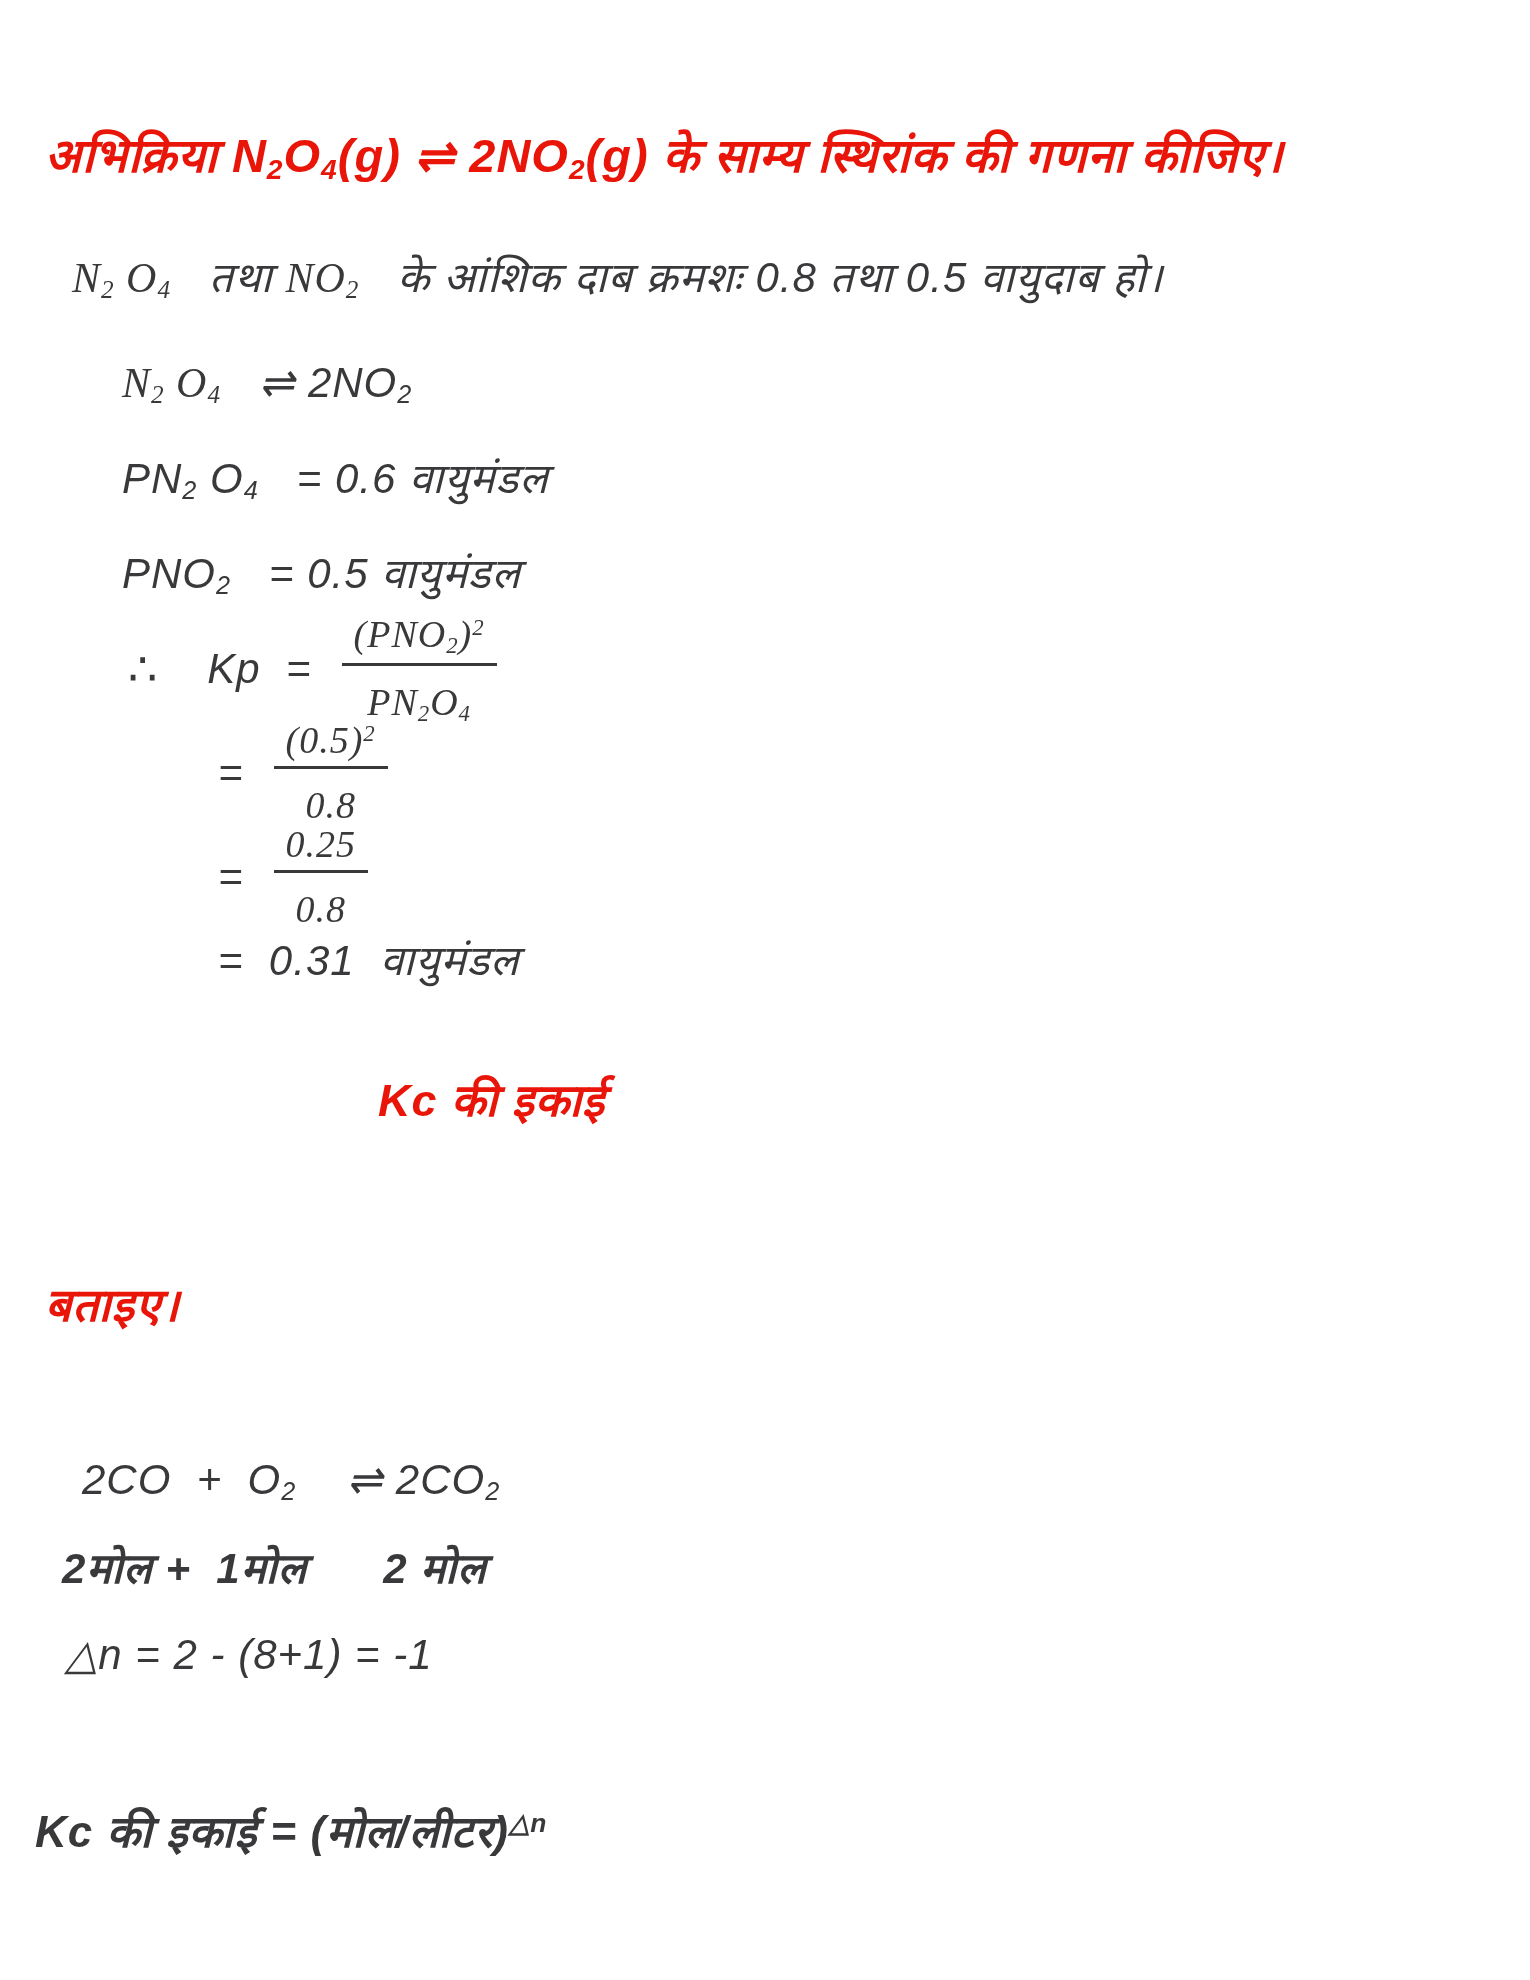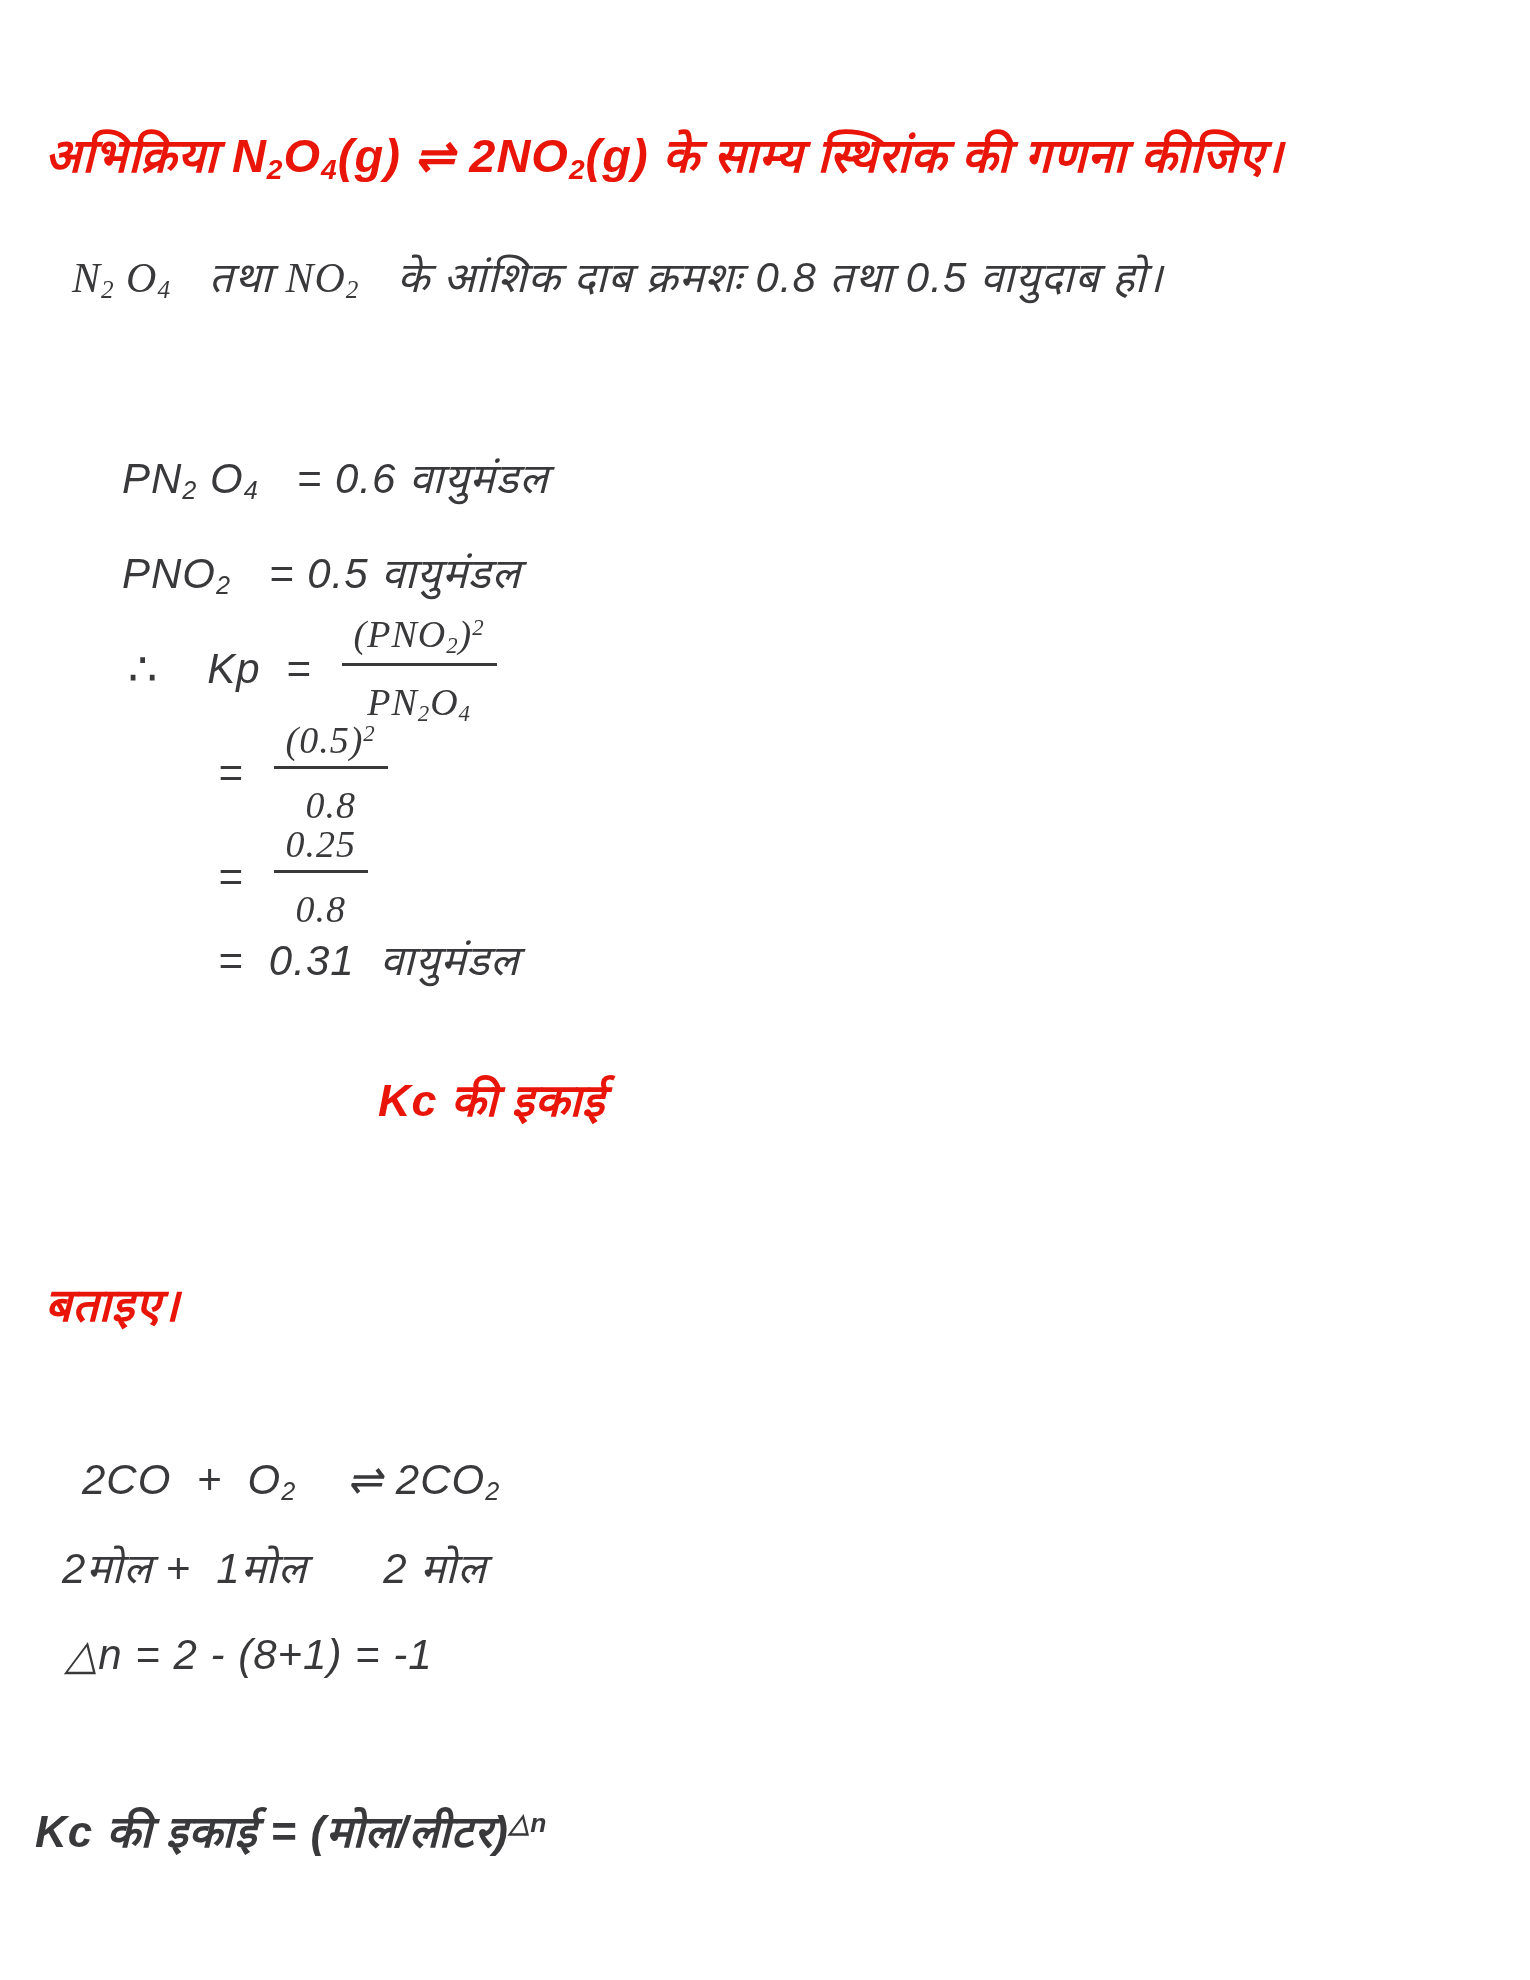--- a/index.html
+++ b/index.html
@@ -27,20 +27,21 @@
 </style>
 </head>
 <body>
 
 <div class="page">
 
   <p class="line red heading" style="left:45px; top:122px;"><span>अभिक्रिया N</span><sub>2</sub><span>O</span><sub>4</sub><span>(g) ⇌ 2NO</span><sub>2</sub><span>(g) के साम्य स्थिरांक की गणना कीजिए।</span></p>
 
   <p class="line" style="left:72px; top:247px;"><span class="math">N</span><sub class="math">2</sub><span class="math"> O</span><sub class="math">4</sub><span>   तथा </span><span class="math">NO</span><sub class="math">2</sub><span>   के आंशिक दाब क्रमशः 0.8 तथा 0.5 वायुदाब हो।</span></p>
 
+  <p class="line" style="left:122px; top:358px;"><span class="math">N</span><sub class="math">2</sub><span class="math"> O</span><sub class="math">4</sub><span>   ⇌ 2NO</span><sub>2</sub></p>
 
   <p class="line" style="left:122px; top:448px;"><span>PN</span><sub>2</sub><span> O</span><sub>4</sub><span>   = 0.6 वायुमंडल</span></p>
 
   <p class="line" style="left:122px; top:543px;"><span>PNO</span><sub>2</sub><span>   = 0.5 वायुमंडल</span></p>
 
   <div class="line fline" style="left:128px; top:612px;">
     <span class="therefore">∴</span>
     <span>Kp  =</span>
     <span class="frac">
       <span class="num"><span>(PNO</span><sub>2</sub><span>)</span><sup>2</sup></span>
@@ -66,19 +67,19 @@
 
   <p class="line" style="left:218px; top:930px;">=  0.31  वायुमंडल</p>
 
   <p class="line red subtitle" style="left:378px; top:1068px;">Kc की इकाई</p>
 
 
   <p class="line red qline" style="left:45px; top:1272px;">बताइए।</p>
 
   <p class="line" style="left:82px; top:1455px;"><span>2CO  +  O</span><sub>2</sub><span>    ⇌ 2CO</span><sub>2</sub></p>
 
-  <p class="line" style="left:62px; top:1538px;">2मोल +  1मोल      2 मोल</p>
+  <p class="line" style="left:62px; top:1538px;font-weight:bold;">2मोल +  1मोल      2 मोल</p>
 
   <p class="line" style="left:65px; top:1630px;">△n = 2 - (8+1) = -1</p>
 
   <p class="line lastline" style="left:35px; top:1800px;"><span>Kc की इकाई = (मोल/लीटर)</span><sup>△n</sup></p>
 
 </div>
 
 </body></html>

